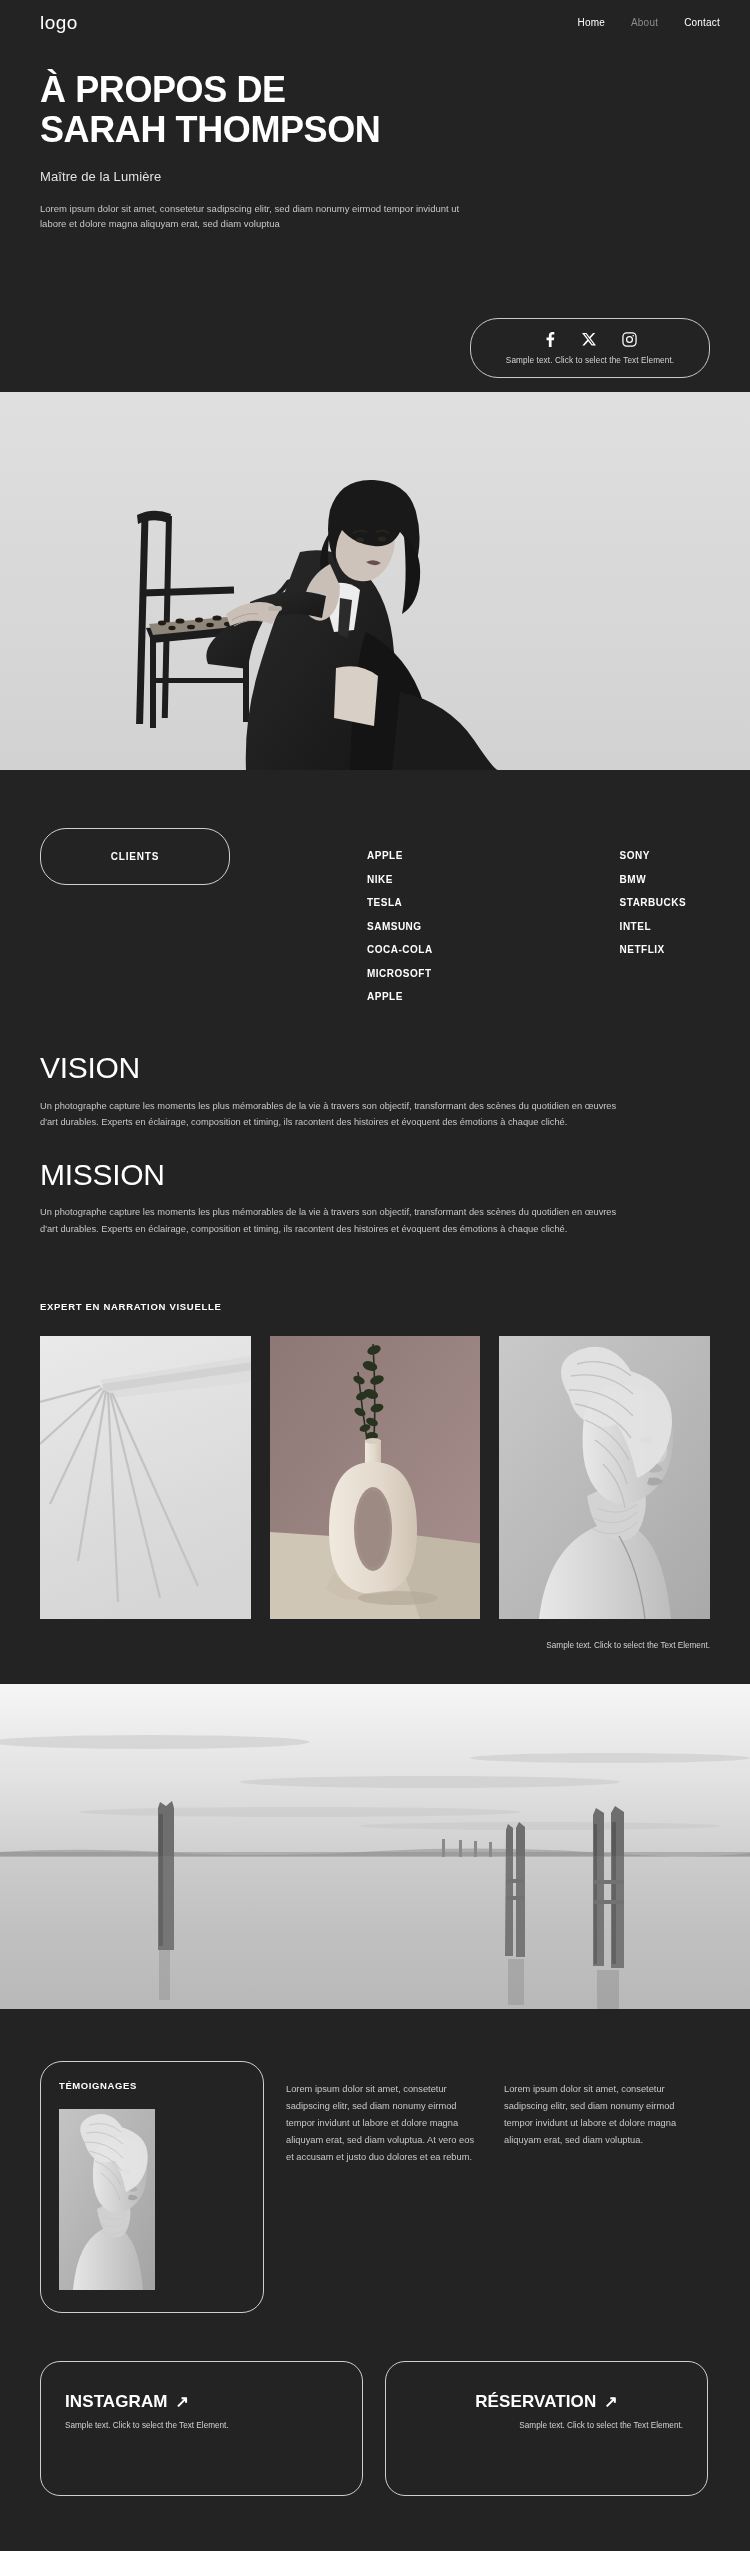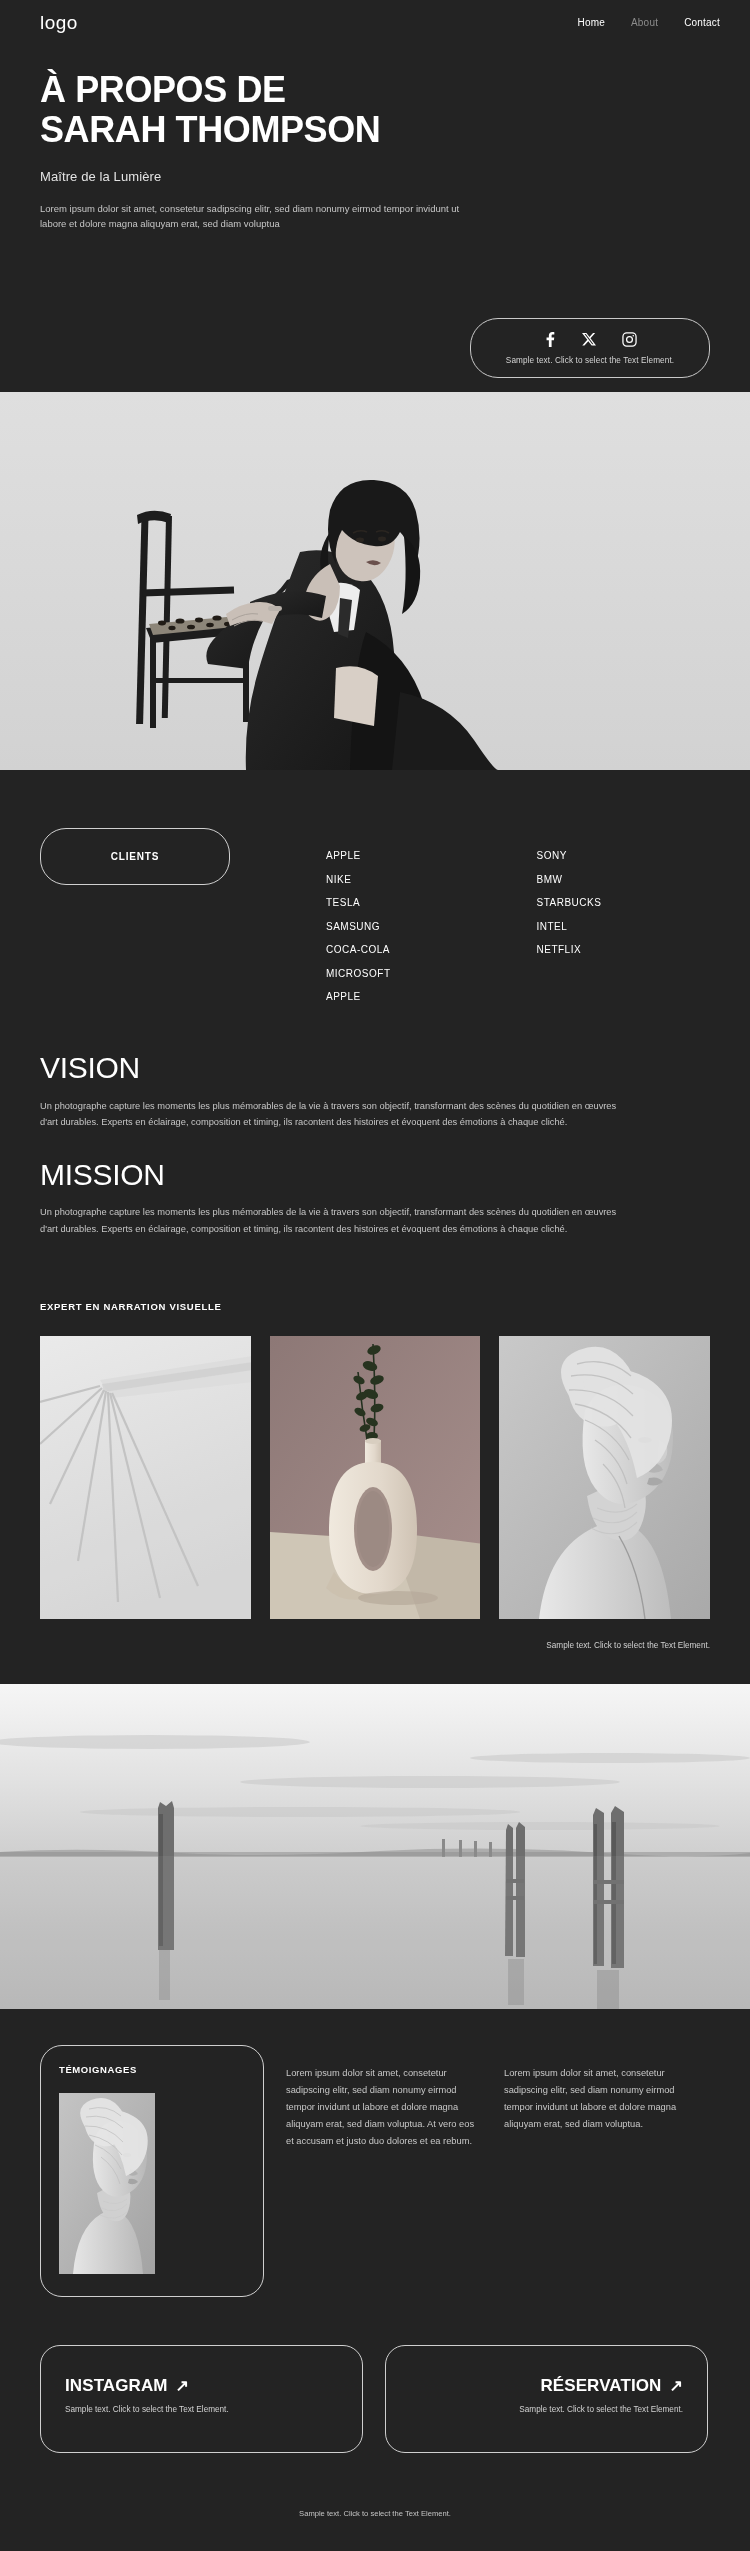--- a/index.html
+++ b/index.html
@@ -126,23 +126,24 @@
   }
   .clients-cols {
     display: flex;
     margin-left: 96px;
     gap: 146px;
     padding-top: 36px;
   }
   .client-col { display: flex; flex-direction: column; gap: 12.5px; }
   .client-item {
     font-size: 10px;
-    font-weight: 400;
+    font-weight: 700;
     letter-spacing: .5px;
     color: #ffffff;
+    margin-left: 41px;
   }
 
   
   .statements { background: #232323; padding: 10px 40px 30px 40px; }
   .stmt { margin-bottom: 28px; }
   .stmt-title {
     font-size: 30px;
     font-weight: 400;
     letter-spacing: -0.3px;
     line-height: 1.05;
@@ -190,20 +191,21 @@
   }
   .landscape-band svg { display: block; width: 750px; height: 325px; }
 
   
   .testimonials {
     background: #232323;
     padding: 36px 40px 34px 40px;
     display: flex;
     gap: 22px;
     align-items: flex-start;
+    margin-top: 16px;
   }
   .testi-card {
     width: 224px;
     border: 1px solid #cfcfcf;
     border-radius: 22px;
     padding: 18px 18px 22px 18px;
     flex: none;
   }
   .testi-card-title {
     font-size: 9.5px;
@@ -229,37 +231,37 @@
 
   
   .cta-row {
     background: #232323;
     display: flex;
     gap: 22px;
     padding: 14px 40px 0 40px;
   }
   .cta-card {
     width: 323px;
-    height: 108px;
+    height: 135px;
     border: 1px solid #cfcfcf;
     border-radius: 20px;
     padding: 30px 24px 0 24px;
     cursor: pointer;
   }
   .cta-card.right { text-align: right; }
   .cta-title {
     font-size: 17px;
     font-weight: 700;
     letter-spacing: .1px;
     color: #fff;
     display: flex;
     align-items: center;
     gap: 8px;
   }
-  .cta-card.right .cta-title { justify-content: flex-end; }
+  .cta-card.right .cta-title { justify-content: center; }
   .cta-arrow { font-size: 16px; line-height: 1; }
   .cta-sub {
     margin-top: 9px;
     font-size: 8.2px;
     color: #d2d2d2;
   }
 
   
   .footer {
     background: #232323;

